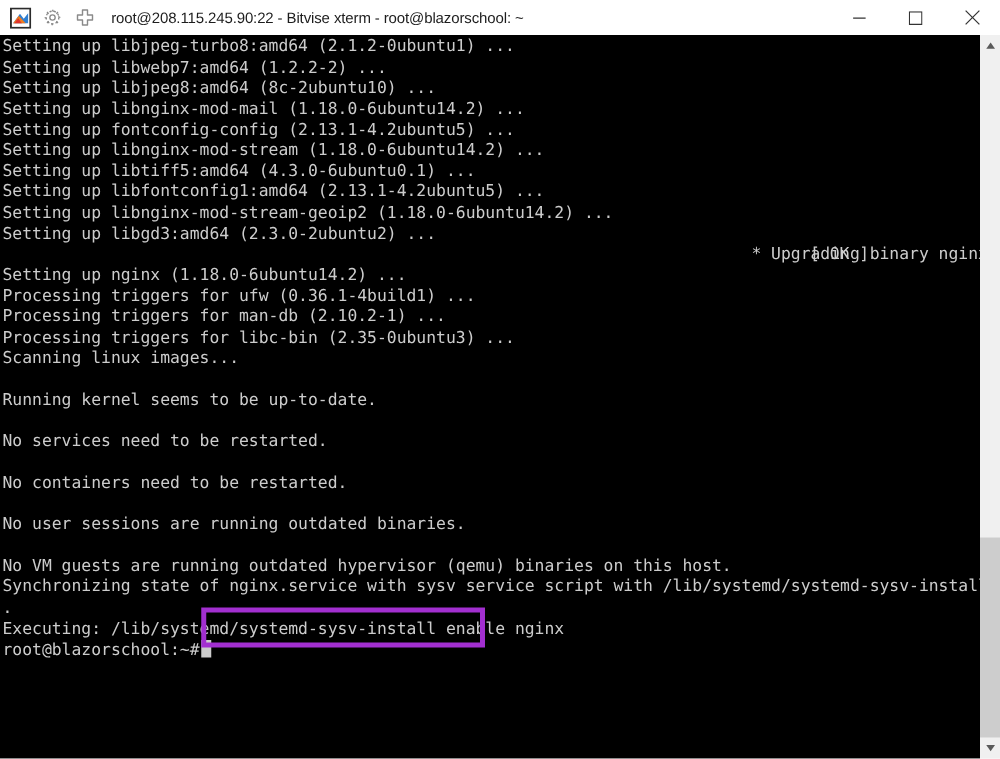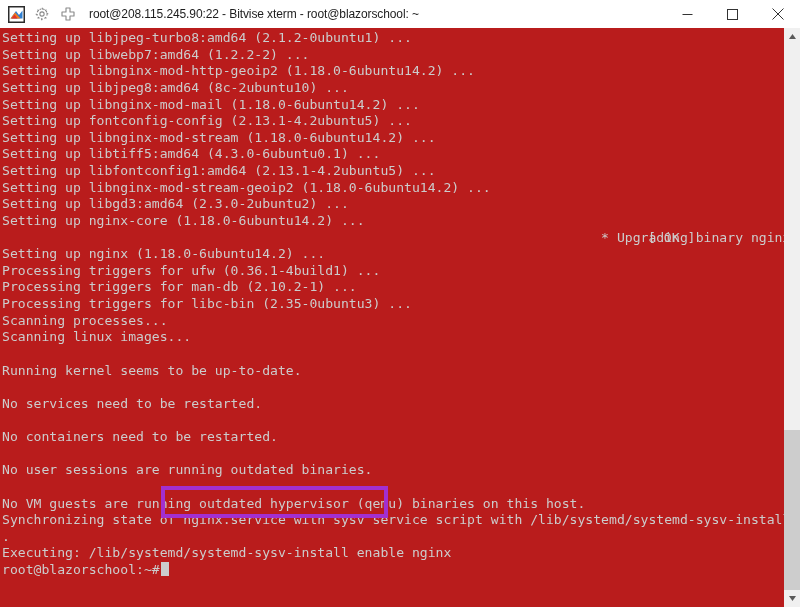--- a/index.html
+++ b/index.html
@@ -59,21 +59,21 @@
   }
   .winbtn svg { display: block; }
 
   
   .terminal {
     position: absolute;
     left: 0;
     top: 28px;
     width: 784px;
     height: 579px;
-    background: #b91c1c;
+    background: #000000;
     overflow: hidden;
     box-sizing: border-box;
   }
   .term-inner {
     position: absolute;
     left: 0;
     top: 0;
     padding: 2px 0 0 2px;
   }
   .line {
@@ -211,36 +211,33 @@
         <line x1="0.5" y1="0.5" x2="11.5" y2="11.5" stroke="#333333" stroke-width="1"></line>
         <line x1="11.5" y1="0.5" x2="0.5" y2="11.5" stroke="#333333" stroke-width="1"></line>
       </svg>
     </div>
   </div>
 
   <div class="terminal">
     <div class="term-inner" id="term-lines">
         <div class="line">Setting up libjpeg-turbo8:amd64 (2.1.2-0ubuntu1) ...</div>
         <div class="line">Setting up libwebp7:amd64 (1.2.2-2) ...</div>
-        <div class="line">Setting up libnginx-mod-http-geoip2 (1.18.0-6ubuntu14.2) ...</div>
         <div class="line">Setting up libjpeg8:amd64 (8c-2ubuntu10) ...</div>
         <div class="line">Setting up libnginx-mod-mail (1.18.0-6ubuntu14.2) ...</div>
         <div class="line">Setting up fontconfig-config (2.13.1-4.2ubuntu5) ...</div>
         <div class="line">Setting up libnginx-mod-stream (1.18.0-6ubuntu14.2) ...</div>
         <div class="line">Setting up libtiff5:amd64 (4.3.0-6ubuntu0.1) ...</div>
         <div class="line">Setting up libfontconfig1:amd64 (2.13.1-4.2ubuntu5) ...</div>
         <div class="line">Setting up libnginx-mod-stream-geoip2 (1.18.0-6ubuntu14.2) ...</div>
         <div class="line">Setting up libgd3:amd64 (2.3.0-2ubuntu2) ...</div>
-        <div class="line">Setting up nginx-core (1.18.0-6ubuntu14.2) ...</div>
         <div class="line ok-line"><span> * Upgrading binary nginx</span><span class="ok-tag">[ OK ]</span></div>
         <div class="line">Setting up nginx (1.18.0-6ubuntu14.2) ...</div>
         <div class="line">Processing triggers for ufw (0.36.1-4build1) ...</div>
         <div class="line">Processing triggers for man-db (2.10.2-1) ...</div>
         <div class="line">Processing triggers for libc-bin (2.35-0ubuntu3) ...</div>
-        <div class="line">Scanning processes...</div>
         <div class="line">Scanning linux images...</div>
         <div class="line blank"> </div>
         <div class="line">Running kernel seems to be up-to-date.</div>
         <div class="line blank"> </div>
         <div class="line">No services need to be restarted.</div>
         <div class="line blank"> </div>
         <div class="line">No containers need to be restarted.</div>
         <div class="line blank"> </div>
         <div class="line">No user sessions are running outdated binaries.</div>
         <div class="line blank"> </div>

